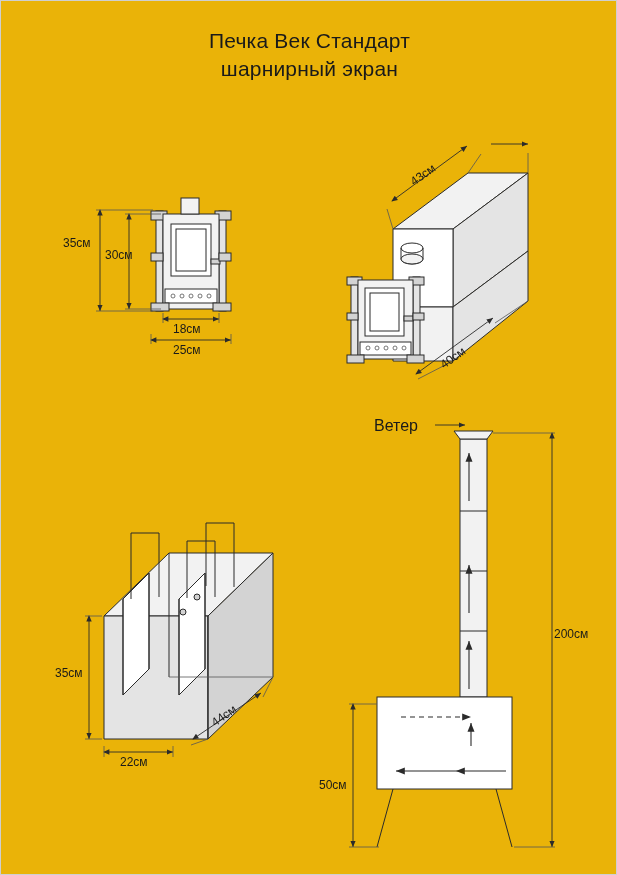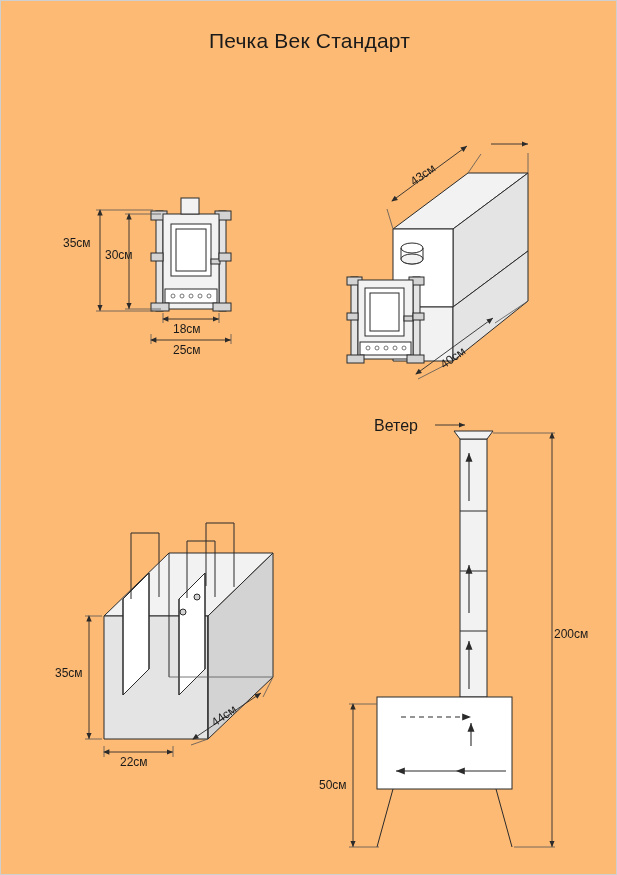--- a/index.html
+++ b/index.html
@@ -7,21 +7,21 @@
     padding: 0;
     background: #ffffff;
   }
   body {
     font-family: "Liberation Sans", sans-serif;
   }
   #page {
     position: relative;
     width: 617px;
     height: 875px;
-    background: #fdba74;
+    background: #eab308;
     border: 1px solid #cfcfcf;
     box-sizing: border-box;
     overflow: hidden;
   }
   #title {
     position: absolute;
     left: 0;
     top: 26px;
     width: 617px;
     text-align: center;
@@ -96,20 +96,21 @@
     fill: none;
   }
 </style>
 </head>
 <body>
 
 <div id="page">
 
   <div id="title">
     <span class="line">Печка Век Стандарт</span>
+    <span class="line">шарнирный экран</span>
   </div>
 
   <svg class="diagram" viewBox="0 0 617 875">
     <defs>
       <marker id="arrEnd" markerWidth="8" markerHeight="8" refX="7" refY="3" orient="auto">
         <path d="M0,0 L7,3 L0,6 z" fill="#2b2b2b"></path>
       </marker>
       <marker id="arrStart" markerWidth="8" markerHeight="8" refX="1" refY="3" orient="auto">
         <path d="M7,0 L0,3 L7,6 z" fill="#2b2b2b"></path>
       </marker>

